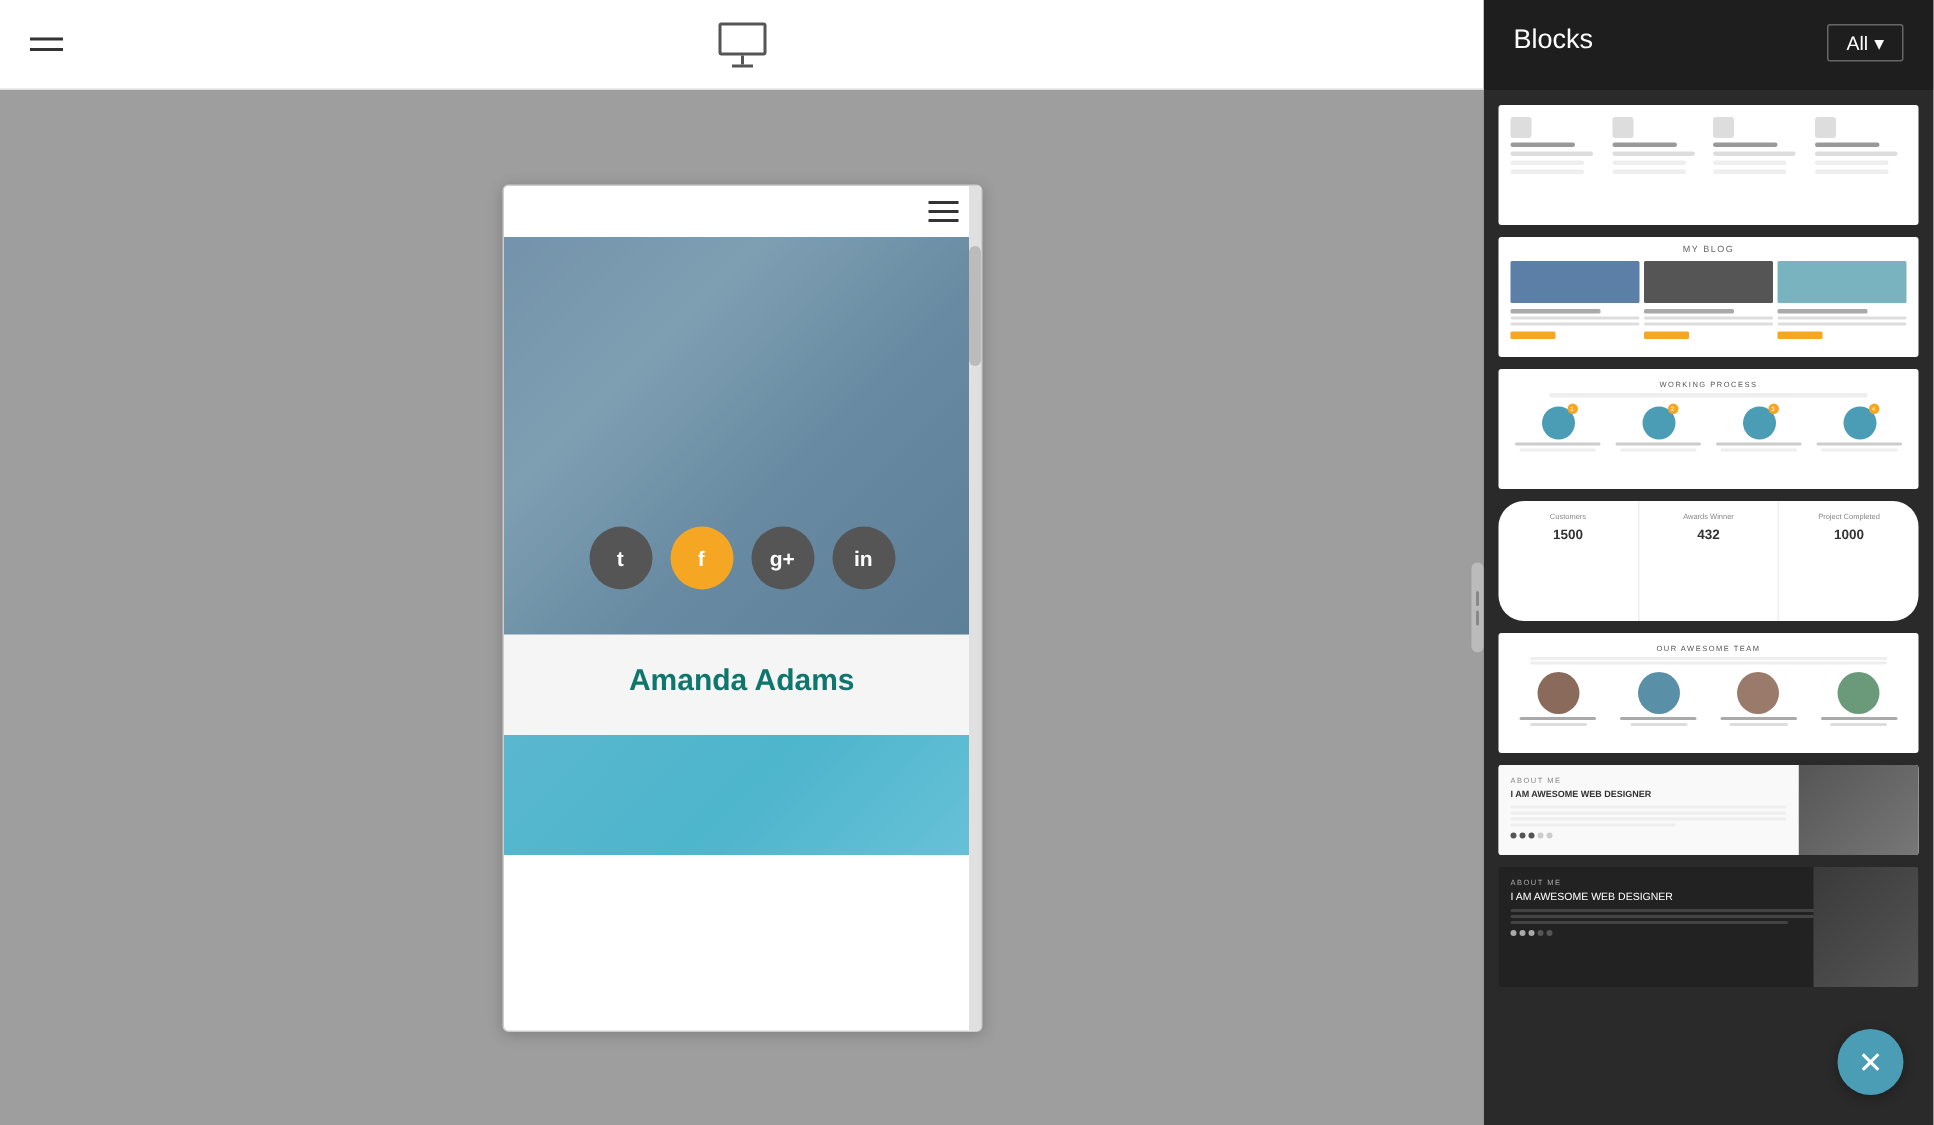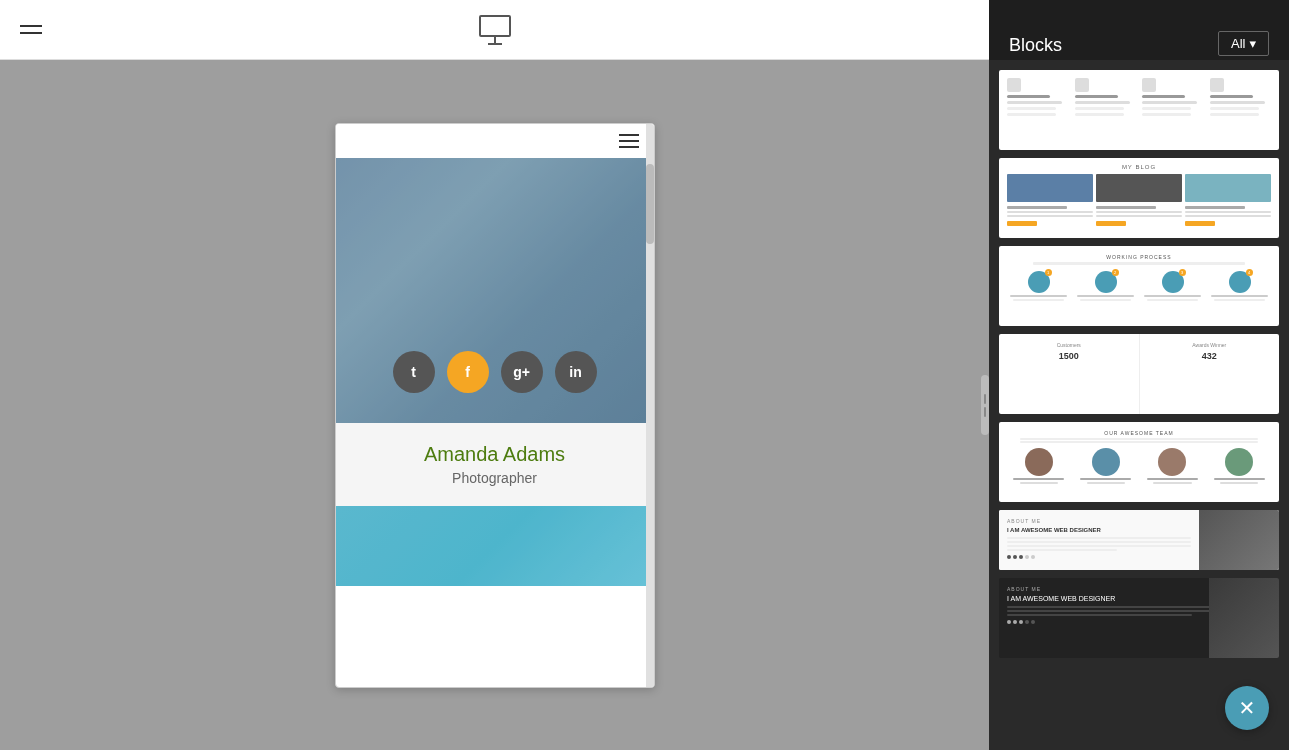--- a/index.html
+++ b/index.html
@@ -165,22 +165,22 @@
     .social-linkedin { background: #555; }
 
     
     .name-section {
       text-align: center;
       padding: 20px 15px;
       background: #f5f5f5;
     }
     .name-title {
       font-size: 20px;
-      font-weight: 400;
-      color: #4d7c0f;
+      font-weight: 700;
+      color: #0f766e;
       margin-bottom: 4px;
     }
     .name-subtitle {
       font-size: 14px;
       color: #666;
     }
 
     
     .second-card {
       width: 100%;
@@ -198,23 +198,23 @@
     
     .sidebar {
       width: 300px;
       background: #2a2a2a;
       display: flex;
       flex-direction: column;
       overflow: hidden;
     }
     .sidebar-header {
       display: flex;
-      align-items: flex-end;
+      align-items: flex-start;
       justify-content: space-between;
-      padding: 4px 20px;
+      padding: 16px 20px;
       height: 60px;
       background: #1e1e1e;
     }
     .sidebar-title {
       color: #fff;
       font-size: 18px;
       font-weight: 500;
     }
     .all-btn {
       background: transparent;
@@ -394,20 +394,21 @@
       height: 2px;
       background: #eee;
       width: 80%;
       border-radius: 1px;
     }
 
     
     .block-4 {
       display: flex;
       gap: 0;
+      border-radius: 17px;
     }
     .block-4-stat {
       flex: 1;
       padding: 8px 4px;
       border-right: 1px solid #eee;
       display: flex;
       flex-direction: column;
       align-items: center;
       gap: 3px;
     }
@@ -676,21 +677,20 @@
               <span>g+</span>
             </div>
             <div class="social-btn social-linkedin">
               <span>in</span>
             </div>
           </div>
         </div>
 
         <div class="name-section">
           <div class="name-title">Amanda Adams</div>
-          <div class="name-subtitle">Photographer</div>
         </div>
 
         <div class="second-card">
           <div class="second-card-overlay"></div>
         </div>
       </div>
 
       <div class="mobile-scrollbar">
         <div class="mobile-scrollbar-thumb"></div>
       </div>
@@ -811,20 +811,24 @@
 
     <div class="block-thumb block-4">
       <div class="block-4-stat">
         <div class="block-4-label">Customers</div>
         <div class="block-4-value">1500</div>
       </div>
       <div class="block-4-stat">
         <div class="block-4-label">Awards Winner</div>
         <div class="block-4-value">432</div>
       </div>
+      <div class="block-4-stat">
+        <div class="block-4-label">Project Completed</div>
+        <div class="block-4-value">1000</div>
+      </div>
     </div>
 
     <div class="block-thumb block-5">
       <div class="block-5-title">OUR AWESOME TEAM</div>
       <div class="block-5-desc-lines">
         <div class="block-5-desc-line"></div>
         <div class="block-5-desc-line"></div>
       </div>
       <div class="block-5-members">
         <div class="block-5-member">

